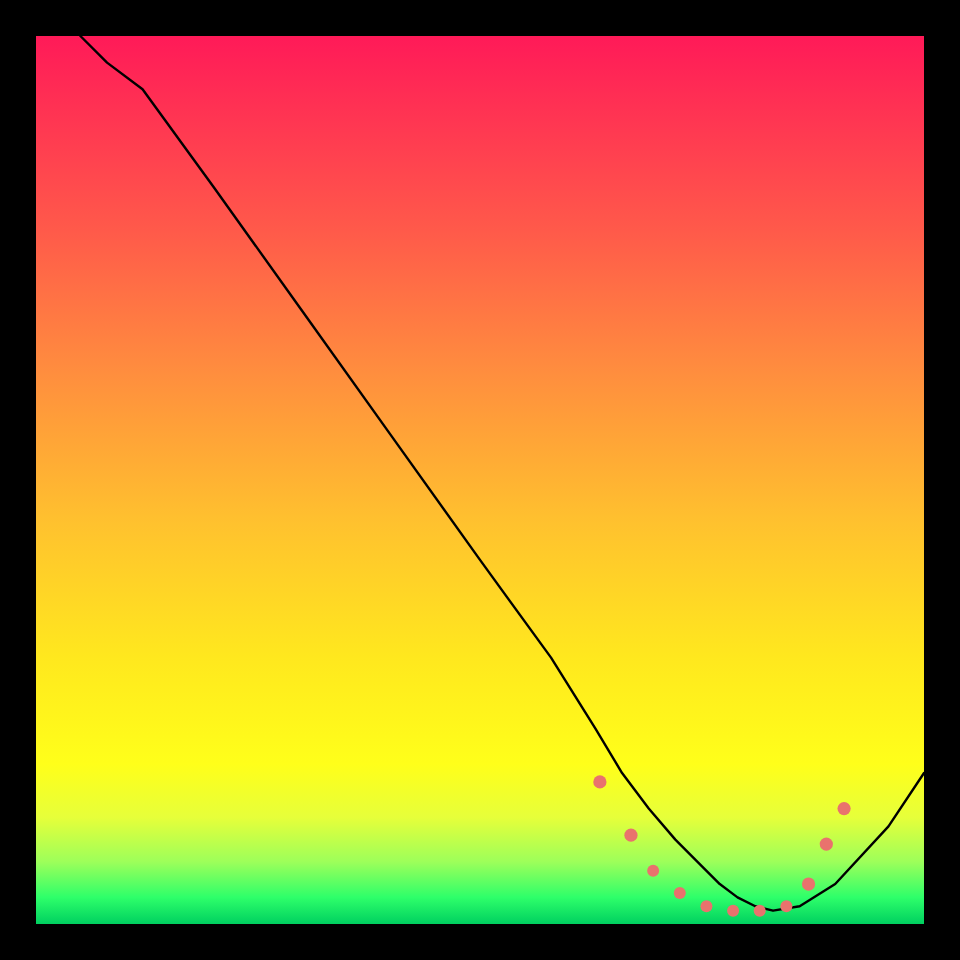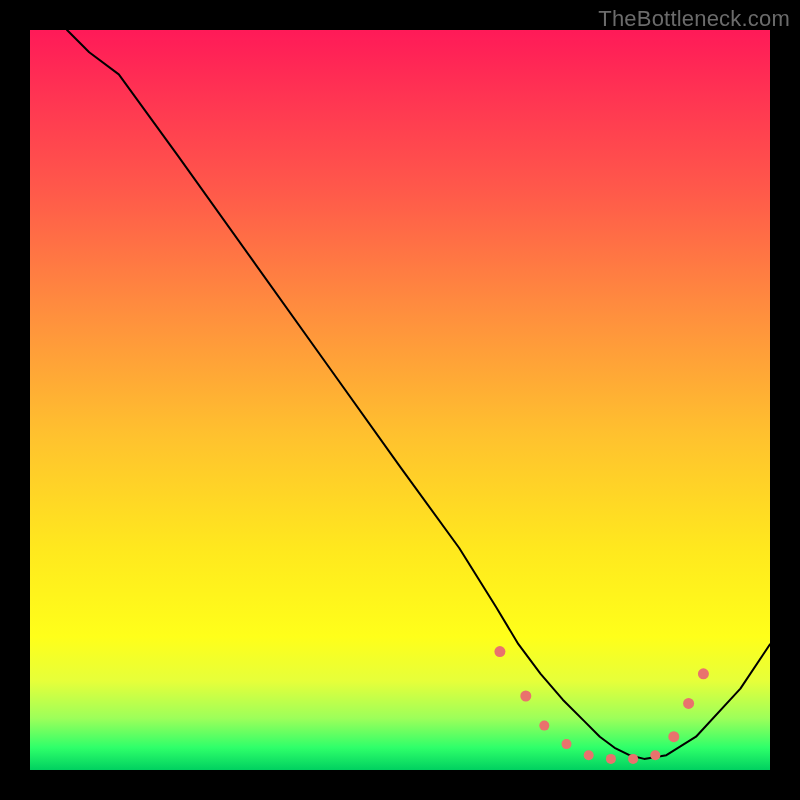--- a/index.html
+++ b/index.html
@@ -55,21 +55,20 @@
     top: 0;
     width: 740px;
     height: 740px;
     overflow: visible;
   }
 </style>
 </head>
 <body>
 
 <div class="frame">
-  <div class="watermark">TheBottleneck.com</div>
   <div class="plot-area">
     <svg class="chart-svg" viewBox="0 0 740 740">
       <g id="series-layer">
           <path d="M37.00 0.00 L59.20 22.20 L88.80 44.40 L148.00 125.80 L222.00 229.40 L296.00 333.00 L370.00 436.60 L429.20 518.00 L466.20 577.20 L488.40 614.20 L510.60 643.80 L532.80 669.70 L555.00 691.90 L569.80 706.70 L584.60 717.80 L599.40 725.20 L614.20 728.90 L636.40 725.20 L666.00 706.70 L710.40 658.60 L740.00 614.20" fill="none" stroke="#000000" stroke-width="2" stroke-linejoin="round" stroke-linecap="round"></path>
         </g>
       <g id="markers-layer">
           <circle cx="469.90" cy="621.60" r="5.5" fill="#e9726d"></circle>
           <circle cx="495.80" cy="666.00" r="5.5" fill="#e9726d"></circle>
           <circle cx="514.30" cy="695.60" r="5" fill="#e9726d"></circle>
           <circle cx="536.50" cy="714.10" r="5" fill="#e9726d"></circle>

